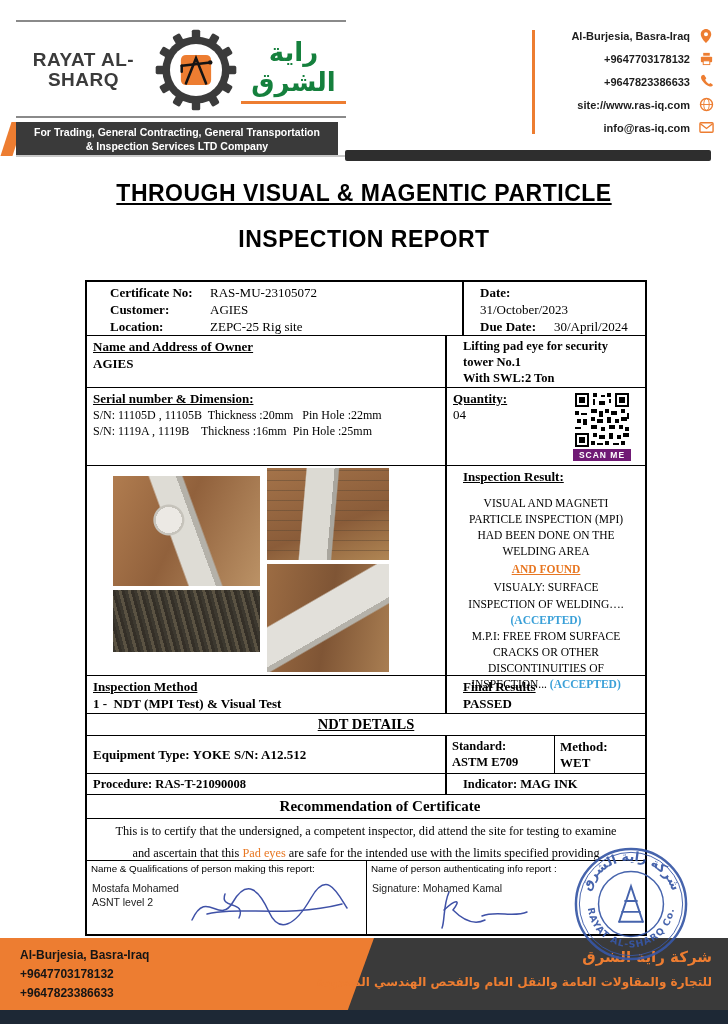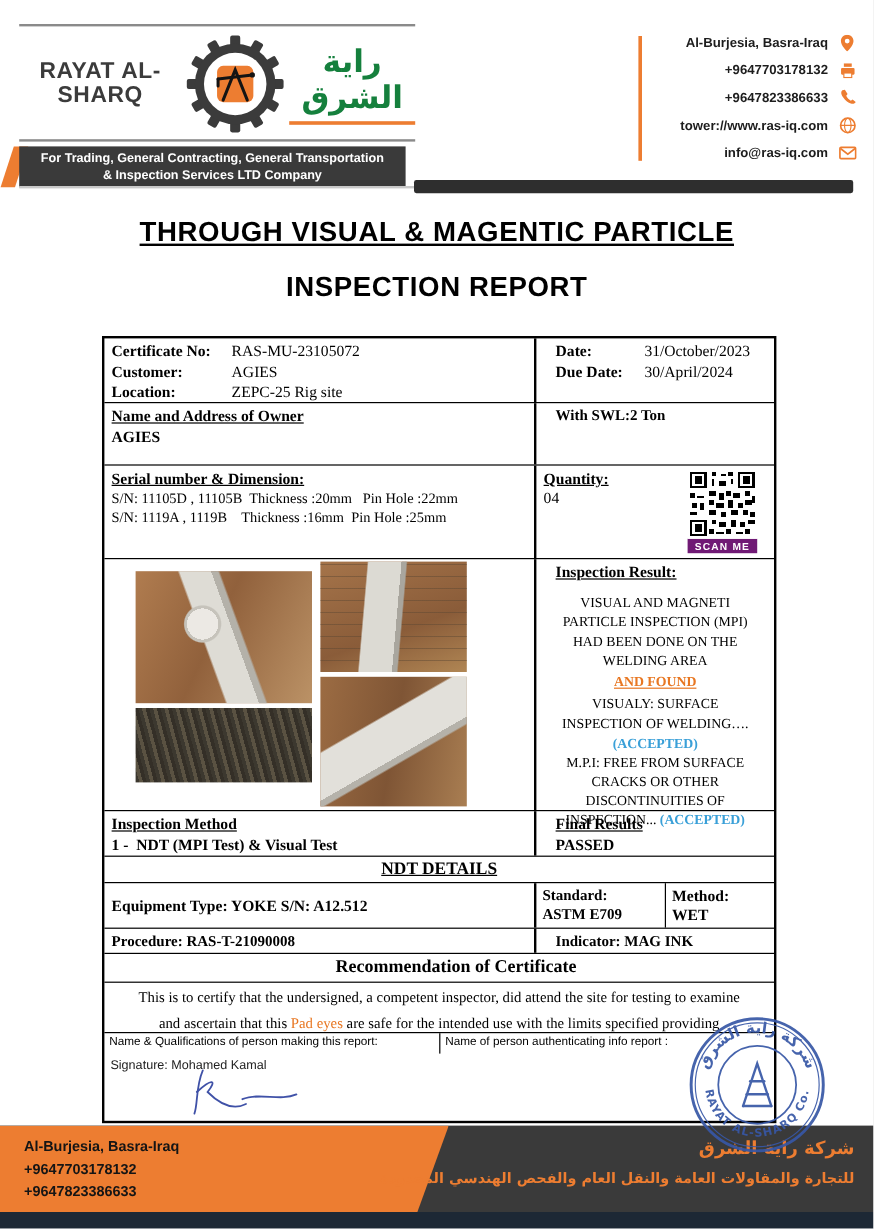--- a/index.html
+++ b/index.html
@@ -28,21 +28,21 @@
   .hdr-darkbar { position:absolute; left:345px; top:150px; width:366px; height:11px; background:#2e2e2e; border-radius:2px; }
 
   
   .title { position:absolute; left:0; width:728px; text-align:center; font-family:"Liberation Sans", sans-serif; font-weight:700; color:#000; font-size:23px; letter-spacing:.5px; }
   .t1 { top:180px;text-decoration:underline; }
   .t2 { top:226px; }
 
   
   .report { position:absolute; left:85px; top:280px; width:562px; border:2px solid #000; font-family:"Liberation Serif", serif; color:#000; background:#fff; }
   .row { display:flex; border-top:1px solid #000; }
-  .row:first-child { border-top:none; }
+  .row:first-child { border-top:none;margin-left:17px; }
   .cell { min-height:100%; }
   .cL { width:360px; border-right:2px solid #000; padding:2px 6px; }
   .cR { flex:1; padding:2px 16px; }
   .kv { font-size:13px; line-height:17px; }
   .k { font-weight:700; display:inline-block; }
   .w98 { width:100px; }
   .w72 { width:74px; }
   .v { font-weight:400; }
   .hdr-u { font-weight:700; text-decoration:underline; font-size:13px; line-height:17px; }
   .bold13 { font-weight:700; font-size:13px; line-height:17px; }
@@ -190,21 +190,21 @@
     </div>
     <div class="c-row">
       <span class="c-text">+9647823386633</span>
       <span class="c-icon">
         <svg viewBox="0 0 16 16" width="15" height="15" fill="#ED7D31">
             <path d="M3.2 1.2C2 2.2 1.5 4.2 3.8 7.4s4.6 4.9 6.9 5.7 3.8-.3 4.3-1.4l-2.7-2.2-1.6 1.1C9.3 9.9 7.3 7.9 6.6 6.2l1.2-1.6L5.4.9z"></path>
           </svg>
       </span>
     </div>
     <div class="c-row">
-      <span class="c-text">tower://www.ras-iq.com</span>
+      <span class="c-text">site://www.ras-iq.com</span>
       <span class="c-icon">
         <svg viewBox="0 0 16 16" width="15" height="15" fill="none" stroke="#ED7D31">
             <circle cx="8" cy="8" r="6.4" stroke-width="1.5"></circle>
             <ellipse cx="8" cy="8" rx="2.9" ry="6.4" stroke-width="1"></ellipse>
             <line x1="1.6" y1="8" x2="14.4" y2="8" stroke-width="1"></line>
           </svg>
       </span>
     </div>
     <div class="c-row">
       <span class="c-text">info@ras-iq.com</span>
@@ -246,20 +246,21 @@
         </div>
       </div>
     </div>
 
     <div class="row rB">
       <div class="cell cL">
         <div class="hdr-u">Name and Address of Owner</div>
         <div class="bold13">AGIES</div>
       </div>
       <div class="cell cR">
+        <div class="bold12">Lifting pad eye for security tower No.1</div>
         <div class="bold12">With SWL:2 Ton</div>
       </div>
     </div>
 
     <div class="row rC">
       <div class="cell cL">
         <div class="hdr-u">Serial number &amp; Dimension:</div>
         <div class="serial-line">S/N: 11105D , 11105B  Thickness :20mm   Pin Hole :22mm</div>
         <div class="serial-line">S/N: 1119A , 1119B    Thickness :16mm  Pin Hole :25mm</div>
       </div>
@@ -391,20 +392,31 @@
       <div class="cert-line">
         <span>and ascertain that this </span><span class="hl">Pad eyes</span><span>  are safe for the intended use with the limits specified providing</span>
       </div>
     </div>
 
     <div class="row rKh">
       <div class="cell sL sh">Name &amp; Qualifications of person making this report:</div>
       <div class="cell sR sh">Name of person authenticating info report :</div>
     </div>
     <div class="row rKc">
+      <div class="cell sL sigc">
+        <div class="sig-name">Mostafa Mohamed</div>
+        <div class="sig-name">ASNT level 2</div>
+        <svg class="sig-svg" width="255" height="52">
+          <g fill="none" stroke="#2B3F9E" stroke-width="1.5" stroke-linecap="round" opacity="0.9">
+            <path d="M95 40 C 110 8, 122 46, 136 22 S 162 10, 172 32 S 198 46, 214 18 S 240 12, 250 28"></path>
+            <path d="M110 34 C 140 26, 190 38, 245 24"></path>
+            <path d="M128 14 C 122 30, 150 20, 142 38"></path>
+          </g>
+        </svg>
+      </div>
       <div class="cell sR sigc">
         <div class="sig-name">Signature: Mohamed Kamal</div>
         <svg class="sig-svg2" width="120" height="46">
           <g fill="none" stroke="#2B3F9E" stroke-width="1.5" stroke-linecap="round" opacity="0.9">
             <path d="M22 6 C 16 20, 18 34, 15 42"></path>
             <path d="M17 24 C 30 12, 34 14, 26 24 C 34 32, 46 40, 58 34"></path>
             <path d="M55 30 C 70 24, 86 32, 100 26"></path>
           </g>
         </svg>
       </div>

